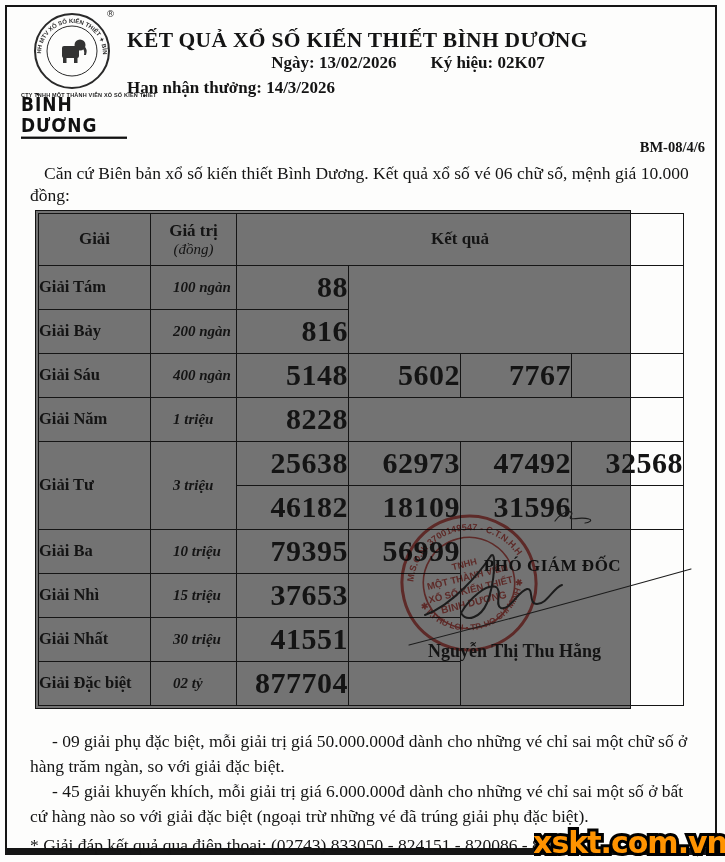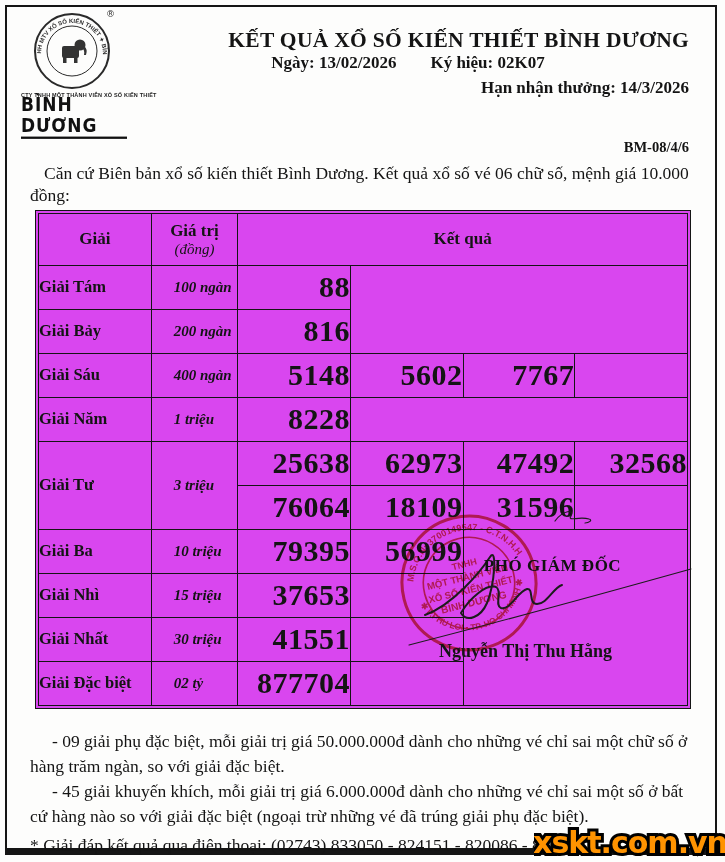--- a/index.html
+++ b/index.html
@@ -15,34 +15,34 @@
   .head { display:flex; padding-top:5px; }
   .logo-block { width:120px; padding-left:14px; position:relative; flex:none; }
   .logo-circle { position:relative; width:78px; height:78px; margin-left:12px; }
   .reg-mark { position:absolute; right:-4px; top:-3px; font-size:9px; color:#333;
               font-family:"DejaVu Sans", sans-serif; }
   .logo-small-line { font-size:5.5px; font-weight:bold; letter-spacing:.2px; white-space:nowrap;
                      margin-top:2px; color:#222; font-family:"Liberation Sans", sans-serif; }
   .logo-name { font-size:17px; font-weight:900; letter-spacing:1px; color:#111;
                font-family:"DejaVu Sans", sans-serif; transform:scaleY(1.15);
                border-bottom:2.5px solid #111; display:inline-block; line-height:1.05; }
-  .head-center { flex:1; text-align:right; padding-top:16px; padding-right:26px; }
+  .head-center { flex:1; text-align:left; padding-top:16px; padding-right:26px; }
   .doc-title { font-size:21.5px; font-weight:bold; letter-spacing:.3px; }
   .date-row { font-size:17px; font-weight:bold; display:flex;
               justify-content:center; gap:34px; }
   .deadline-row { margin-top:5px; font-size:17px; font-weight:bold; }
-  .form-code { text-align:right; padding-right:26px; font-size:14.5px; font-weight:bold;
+  .form-code { text-align:right; padding-right:10px; font-size:14.5px; font-weight:bold;
                margin-top:3px; }
 
   
   .intro { margin:6px 20px 4px 23px; font-size:17.5px; line-height:22px; text-indent:14px; }
 
   
-  .table-outer { margin-left:28px; margin-top:3px; width:656px;
-                 border:1.5px solid #151515; padding:2px; background:#d946ef; }
+  .table-outer { margin-left:28px; margin-top:3px; width:596px;
+                 border:1.5px solid #151515; padding:2px; background:#737373; }
   table.results { border-collapse:collapse; width:100%; table-layout:fixed; }
   table.results th, table.results td { border:1.6px solid #151515; }
   thead tr { height:52px; }
   tbody tr { height:44px; }
   th { font-size:17px; font-weight:bold; text-align:center; vertical-align:middle; }
   th .unit { font-size:15px; font-weight:normal; font-style:italic; }
   td.lbl { font-size:16.5px; font-weight:bold; vertical-align:middle;margin-left:37px; }
   td.val { font-size:15px; font-weight:bold; font-style:italic; padding-left:22px; vertical-align:middle; }
   td.num { font-size:30px; font-weight:bold; text-align:right; vertical-align:middle;
            letter-spacing:.5px; }
@@ -54,21 +54,21 @@
   .note-item { text-indent:22px; }
   .phone { margin:6px 22px 0 23px; font-size:17.5px; }
 
   
   .overlay { position:absolute; inset:0; pointer-events:none; }
   .stamp-svg { position:absolute; left:398px; top:512px; width:142px; height:142px;
                transform:rotate(-14deg); opacity:.88; mix-blend-mode:multiply; }
   .role-title { position:absolute; left:455px; top:556px; width:195px; text-align:center;
                 font-size:17px; font-weight:bold; letter-spacing:.5px; color:#111; }
   .sig-svg { position:absolute; left:395px; top:505px; width:310px; height:150px; }
-  .sign-name { position:absolute; left:428px; top:641px; width:195px; text-align:center;
+  .sign-name { position:absolute; left:428px; top:641px; width:195px; text-align:left;
                font-size:18px; font-weight:bold; }
 
   
   .watermark-svg { position:absolute; left:534px; top:822px; width:192px; height:40px; }
 </style>
 </head>
 <body>
 
 <div class="page">
   <div class="frame">
@@ -162,21 +162,21 @@
           </tr>
           <tr>
             <td class="lbl" rowspan="2">Giải Tư</td>
             <td class="val" rowspan="2">3 triệu</td>
             <td class="num">25638</td>
             <td class="num">62973</td>
             <td class="num">47492</td>
             <td class="num">32568</td>
           </tr>
           <tr>
-            <td class="num">76064</td>
+            <td class="num">46182</td>
             <td class="num">18109</td>
             <td class="num">31596</td>
             <td class="blank"></td>
           </tr>
           <tr>
             <td class="lbl">Giải Ba</td>
             <td class="val">10 triệu</td>
             <td class="num">79395</td>
             <td class="num">56999</td>
             <td class="stamp-cell" colspan="2" rowspan="4"></td>

